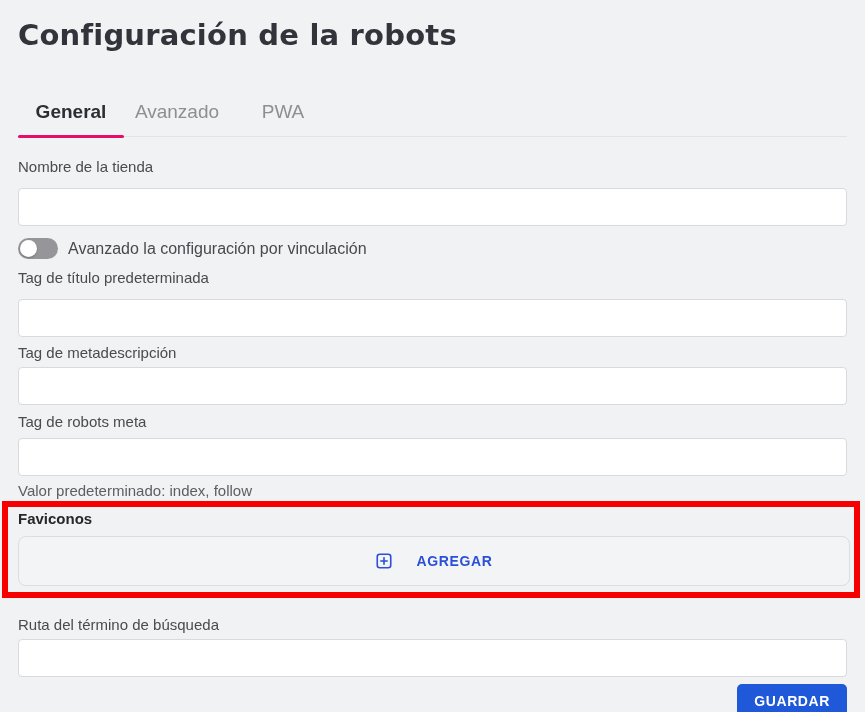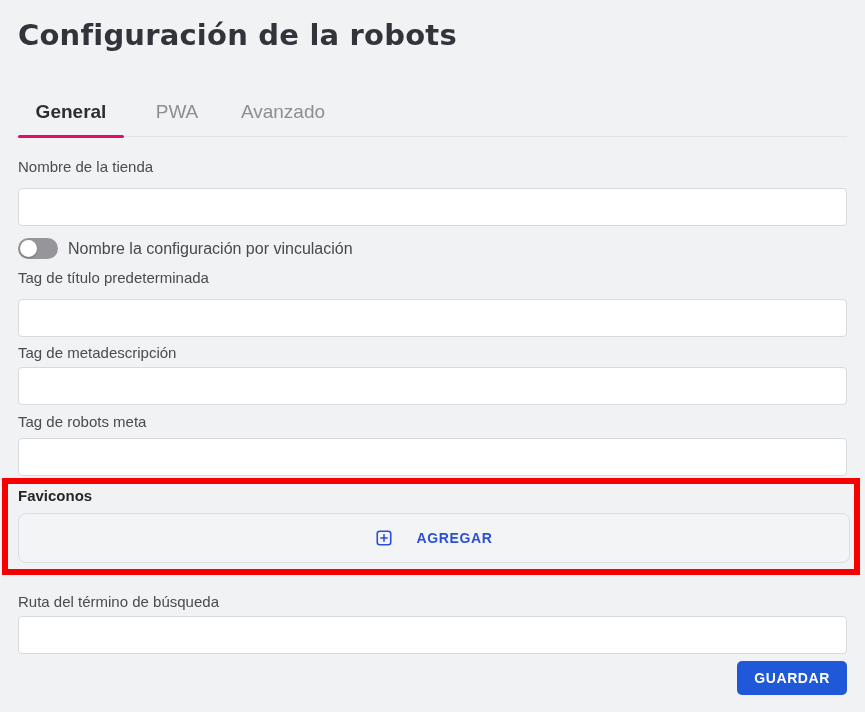--- a/index.html
+++ b/index.html
@@ -142,42 +142,43 @@
 </style>
 </head>
 <body>
 
 <div class="page">
 
   <h1 class="page-title">Configuración de la robots</h1>
 
   <div class="tabs">
     <div class="tab active">General</div>
+    <div class="tab">Avanzado</div>
     <div class="tab">PWA</div>
-    <div class="tab">Avanzado</div>
   </div>
 
   <div class="field-label first-label">Nombre de la tienda</div>
   <input type="text" class="text-input" value="" style="">
 
   <div class="toggle-row">
     <div class="toggle">
       <div class="toggle-knob"></div>
     </div>
-    <div class="toggle-label">Nombre la configuración por vinculación</div>
+    <div class="toggle-label">Avanzado la configuración por vinculación</div>
   </div>
 
   <div class="field-label" style="margin-top:10px">Tag de título predeterminada</div>
   <input type="text" class="text-input" value="" style="">
 
   <div class="field-label" style="margin-top:7px">Tag de metadescripción</div>
   <input type="text" class="text-input" style="margin-top: 6px;" value="">
 
   <div class="field-label" style="margin-top:8px">Tag de robots meta</div>
   <input type="text" class="text-input" style="margin-top: 8px;" value="">
+  <div class="helper-text">Valor predeterminado: index, follow</div>
 
   <div class="highlight-box">
     <div class="section-label">Faviconos</div>
     <div class="favicon-panel">
       <button class="add-button">
         <span>
           <svg width="16" height="16" viewBox="0 0 16 16" fill="none">
             <rect x="1.25" y="1.25" width="13.5" height="13.5" rx="2.5" stroke="#2b4fd7" stroke-width="1.6"></rect>
             <path d="M8 4.8 V11.2 M4.8 8 H11.2" stroke="#2b4fd7" stroke-width="1.6" stroke-linecap="round"></path>
           </svg>

